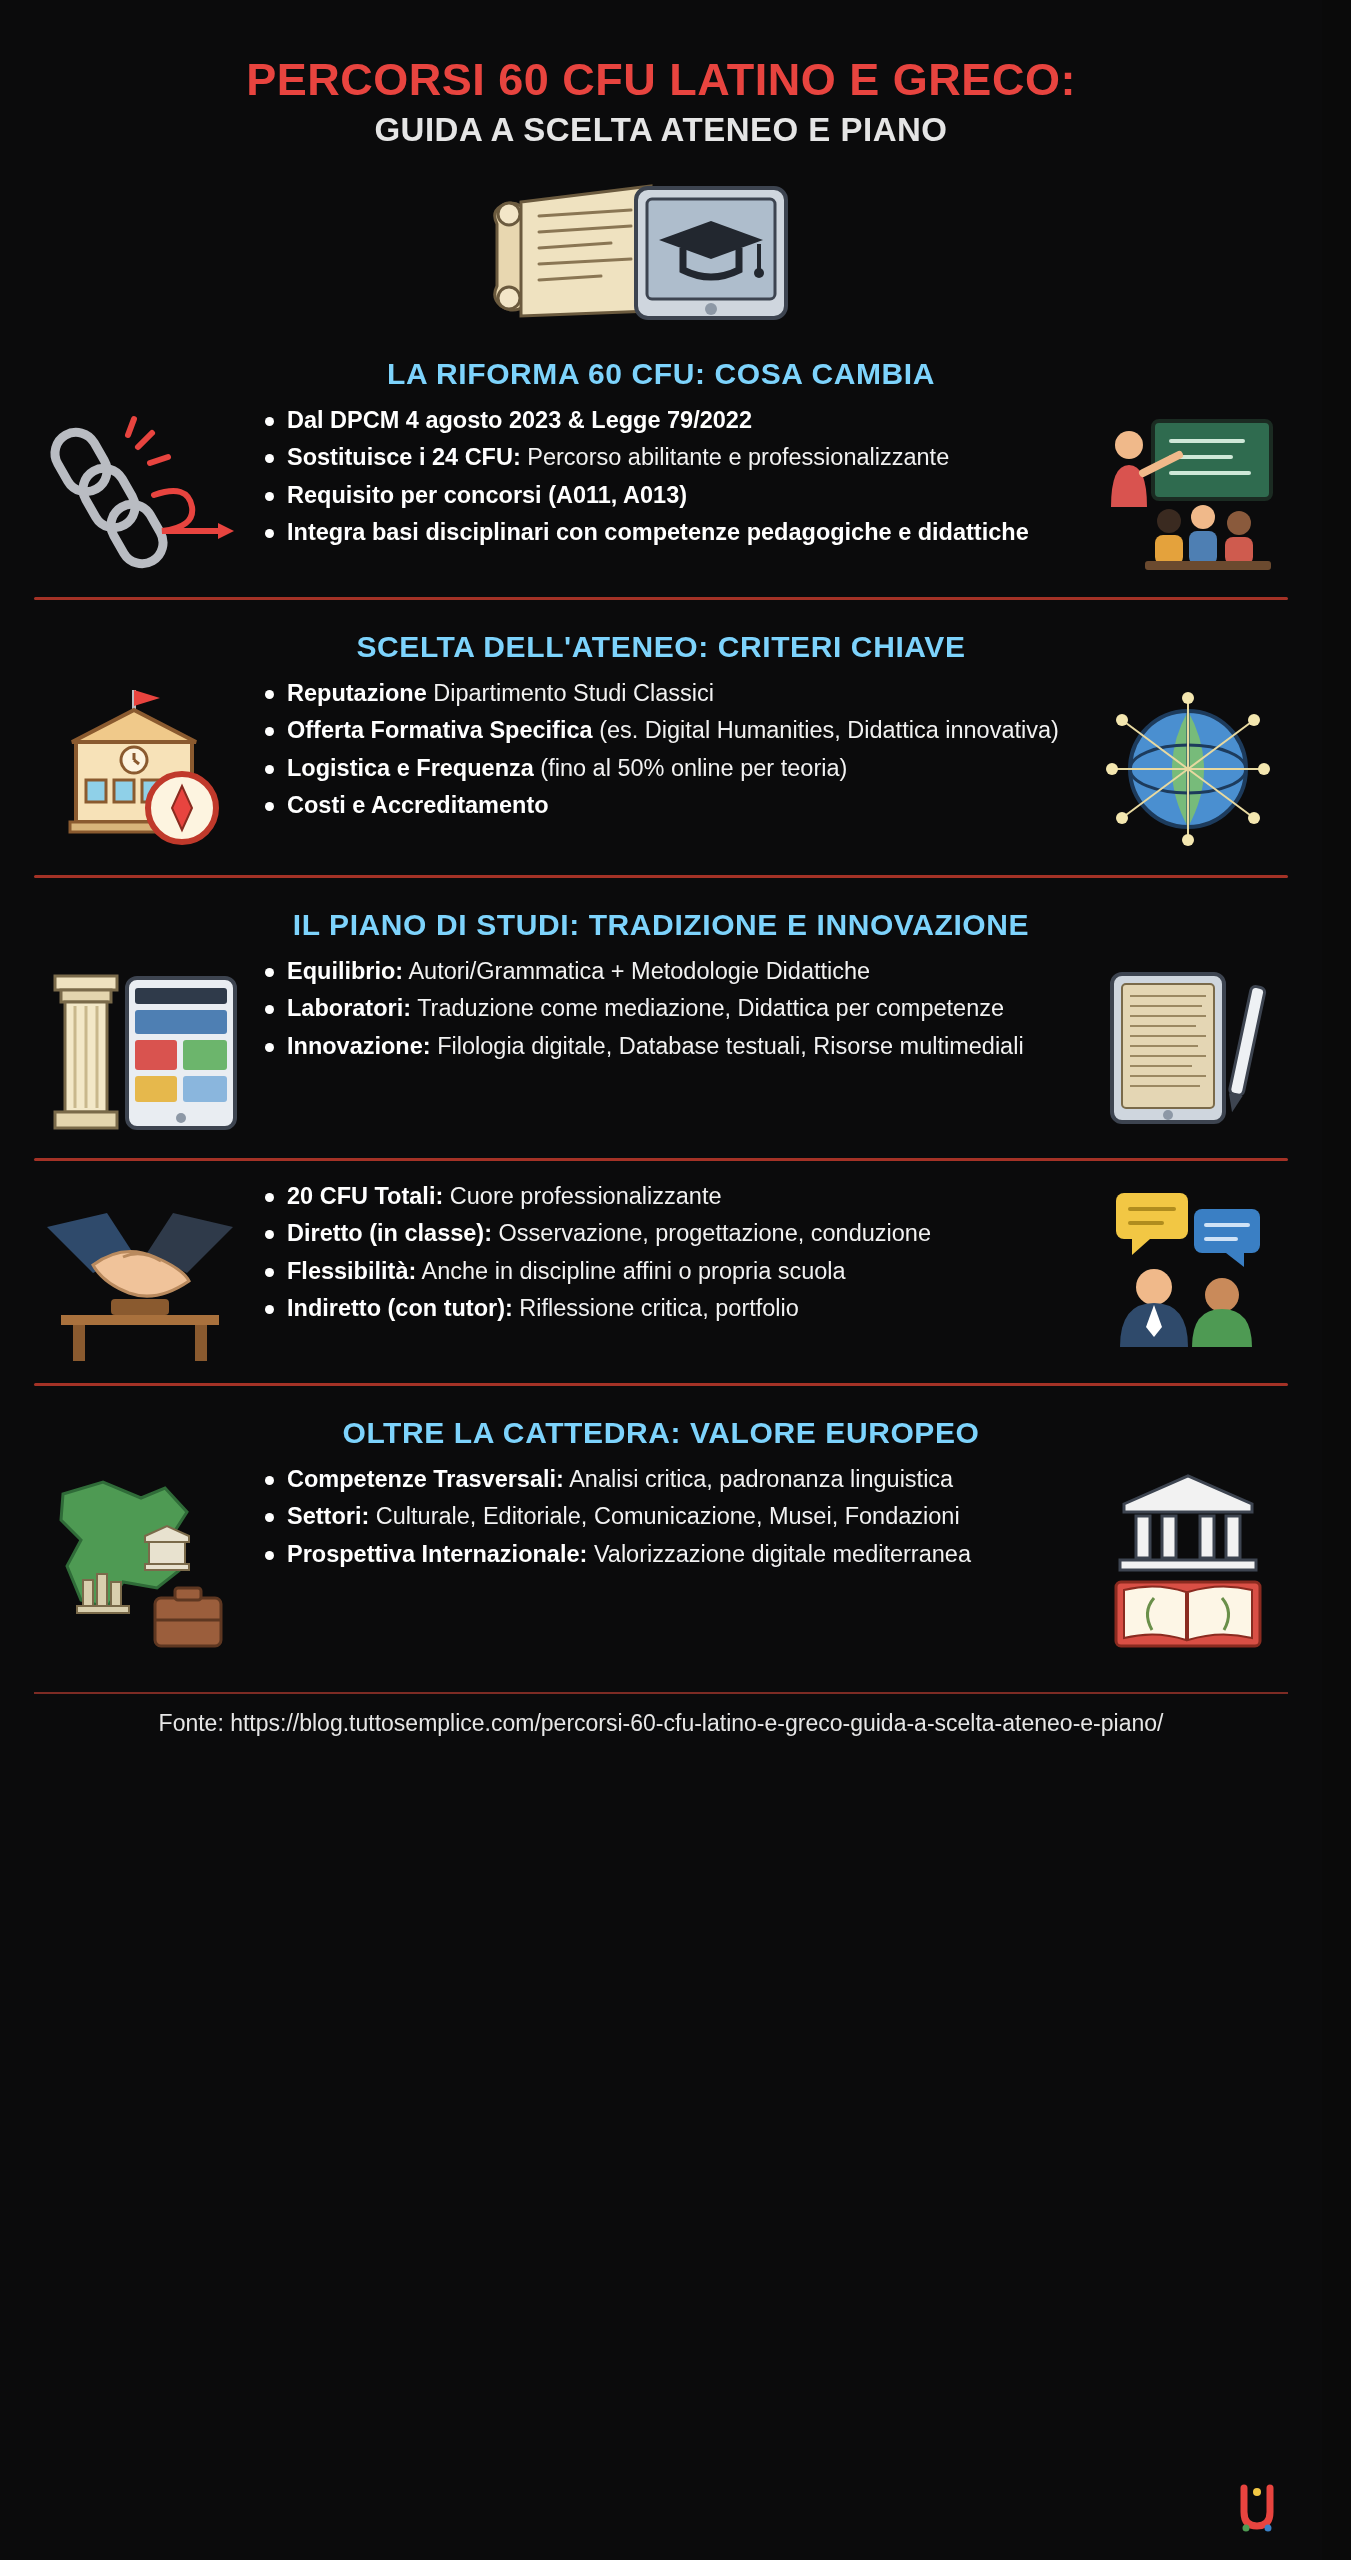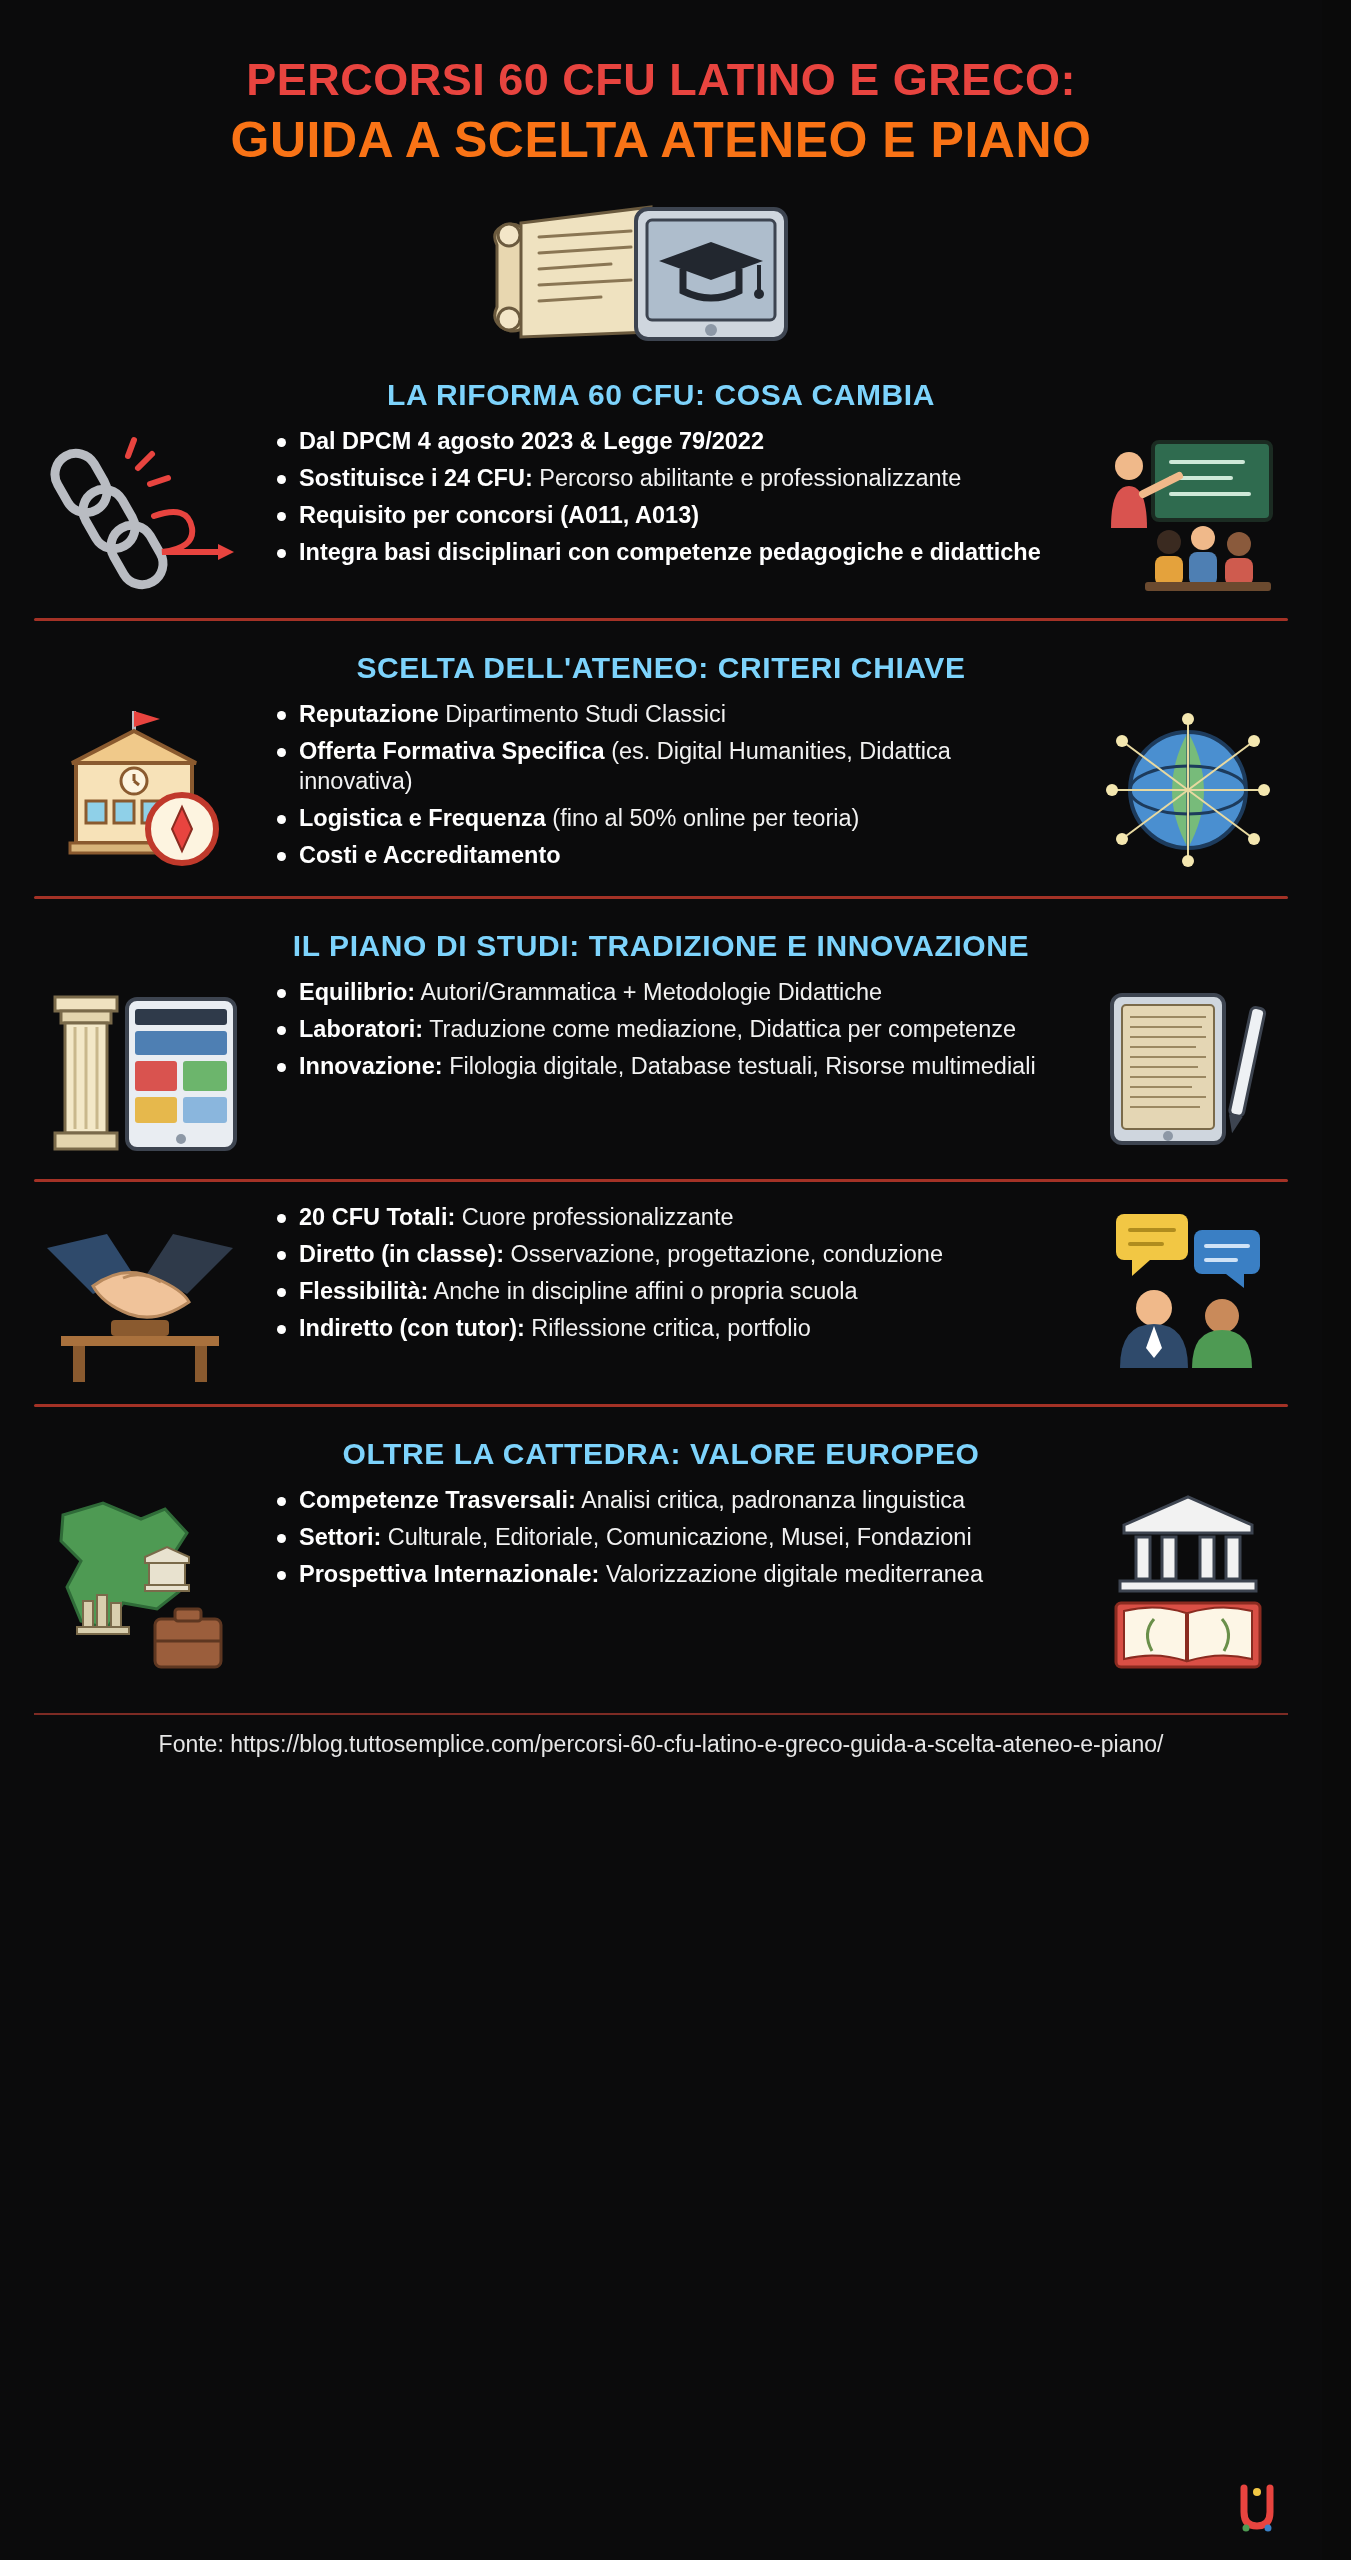--- a/index.html
+++ b/index.html
@@ -25,22 +25,22 @@
   
   .header { text-align: center; padding-top: 14px; }
   .title-line1 {
     color: #e8443f;
     font-size: 45px;
     font-weight: bold;
     letter-spacing: 0.5px;
     line-height: 1.15;
   }
   .title-line2 {
-    color: #f97316;
-    font-size: 50px;
+    color: #e5e5e5;
+    font-size: 33px;
     font-weight: bold;
     letter-spacing: 0.5px;
     line-height: 1.2;
     margin-top: 4px;
   }
 
   
   .hero {
     display: flex;
     justify-content: center;
@@ -56,21 +56,21 @@
     color: #7dd3fc;
     font-size: 30px;
     font-weight: bold;
     letter-spacing: 0.6px;
     margin: 10px 0 14px 0;
   }
   .section-body {
     display: flex;
     flex-direction: row;
     align-items: flex-start;
-    gap: 18px;
+    gap: 6px;
   }
   .art-left, .art-right {
     flex: 0 0 auto;
     width: 215px;
     display: flex;
     align-items: center;
     justify-content: center;
     padding-top: 6px;
   }
   .art-right { width: 200px; }

